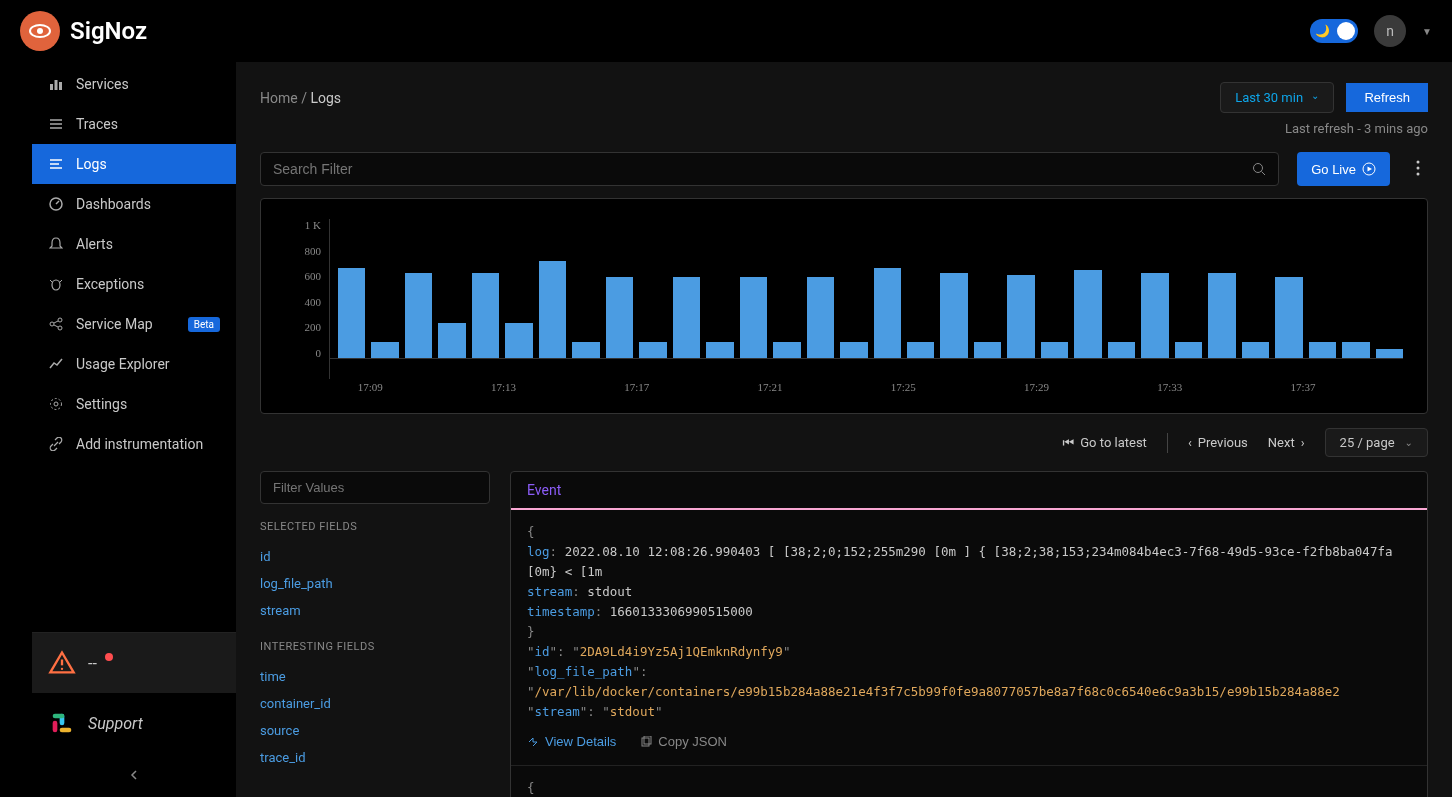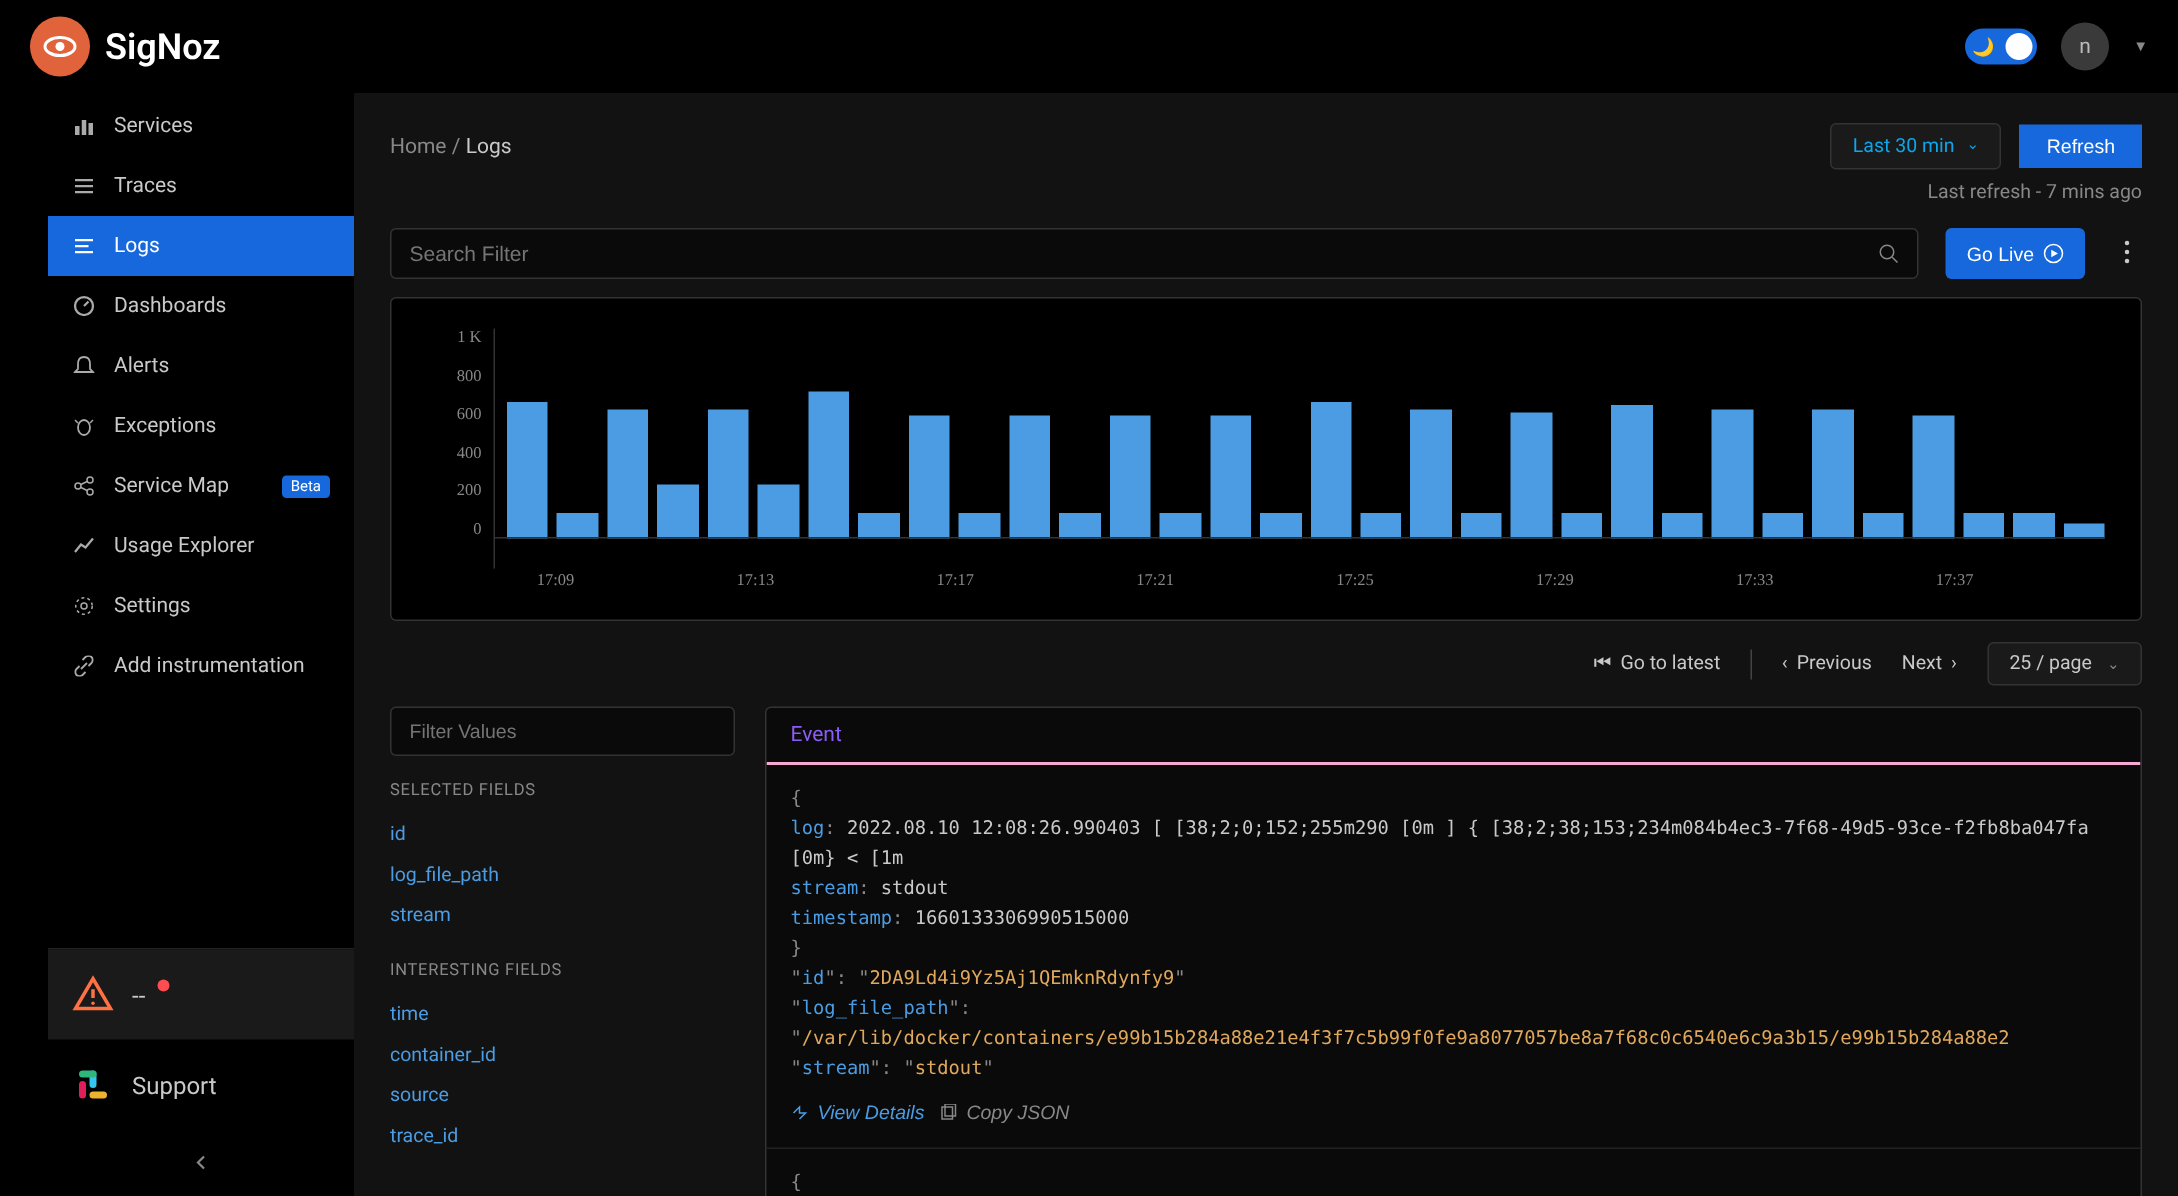--- a/index.html
+++ b/index.html
@@ -19,21 +19,21 @@
 .main { display: flex; height: calc(797px - 62px); padding-left: 32px; }
 .sidebar { width: 204px; background: #000; display: flex; flex-direction: column; }
 .nav { flex: 1; padding-top: 2px; }
 .nav-item { display: flex; align-items: center; gap: 12px; padding: 12px 16px; color: #c9c9c9; cursor: pointer; font-size: 14px; }
 .nav-item.active { background: #1668dc; color: #fff; }
 .nav-icon { width: 16px; height: 16px; display: flex; align-items: center; justify-content: center; flex-shrink: 0; }
 .badge { background: #1668dc; color: #fff; font-size: 10px; padding: 2px 6px; border-radius: 3px; margin-left: auto; }
 .sidebar-bottom { border-top: 1px solid #222; }
 .warning-item { display: flex; align-items: center; gap: 12px; padding: 16px; background: #1a1a1a; }
 .warning-icon { color: #ff7043; }
-.support-item { display: flex; align-items: center; gap: 12px; padding: 16px; }
+.support-item { display: flex; align-items: center; gap: 12px; padding: 16px; font-style: italic; }
 .slack-icon { width: 28px; height: 28px; }
 .collapse-btn { padding: 16px; display: flex; justify-content: center; color: #888; }
 
 .content { flex: 1; background: #121212; overflow-y: auto; padding: 20px 24px; }
 .content-header { display: flex; align-items: center; justify-content: space-between; margin-bottom: 8px; }
 .breadcrumb { color: #888; font-size: 14px; }
 .breadcrumb .current { color: #c9c9c9; }
 .header-actions { display: flex; gap: 12px; align-items: center; }
 .dropdown-btn { background: #1a1a1a; border: 1px solid #333; color: #0ea5e9; padding: 7px 14px; border-radius: 4px; font-size: 13px; display: flex; gap: 8px; }
 .refresh-btn { background: #1668dc; color: #fff; padding: 7px 18px; border-radius: 0; font-size: 13px; border: none; }
@@ -66,21 +66,21 @@
 .field-section-title { font-size: 11px; color: #888; letter-spacing: 0.5px; margin-bottom: 10px; }
 .field-item { color: #4b9ce2; font-size: 13px; padding: 6px 0; cursor: pointer; }
 
 .event-panel { flex: 1; border: 1px solid #333; border-radius: 4px; background: #0a0a0a; overflow: hidden; }
 .event-header { padding: 10px 16px; border-bottom: 2px solid #f9a8d4; font-size: 14px; color: #8b5cf6; }
 .log-entry { padding: 12px 16px; border-bottom: 1px solid #222; font-family: 'Menlo', 'Monaco', monospace; font-size: 12.5px; line-height: 1.6; }
 .log-key { color: #4b9ce2; }
 .log-sep { color: #888; }
 .log-val { color: #c9c9c9; }
 .log-highlight { color: #e0a85c; }
-.log-actions { display: flex; gap: 10px; margin-top: 10px; font-style: italic; }
+.log-actions { display: flex; gap: 24px; margin-top: 10px; }
 .log-action { display: flex; align-items: center; gap: 6px; font-size: 13px; cursor: pointer; font-family: -apple-system, sans-serif; }
 .log-action.primary { color: #4b9ce2; }
 .log-action.secondary { color: #888; }
 
 svg { display: block; }
 </style>
 </head>
 <body>
 
 <div class="header">
@@ -241,21 +241,21 @@
         <span class="current">Logs</span>
       </div>
       <div class="header-actions">
         <div class="dropdown-btn">
           <span>Last 30 min</span>
           <span style="font-size:10px;">⌄</span>
         </div>
         <button class="refresh-btn">Refresh</button>
       </div>
     </div>
-    <div class="refresh-info">Last refresh - 7 mins ago</div>
+    <div class="refresh-info">Last refresh - 3 mins ago</div>
 
     <div class="search-row">
       <div class="search-input">
         <input placeholder="Search Filter" style="">
         <span style="color:#888;">
             <svg width="14" height="14" viewBox="0 0 14 14">
               <circle cx="6" cy="6" r="4.5" stroke="#888" fill="none"></circle>
               <line x1="9.5" y1="9.5" x2="13" y2="13" stroke="#888"></line>
             </svg>
           </span>

